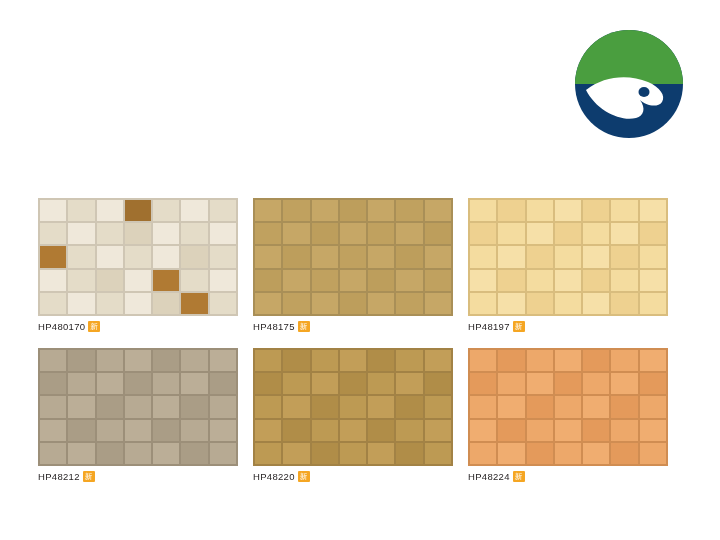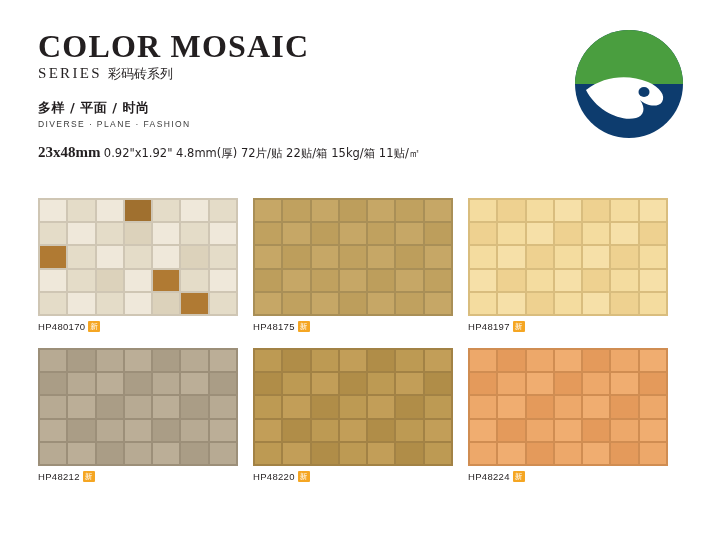--- a/index.html
+++ b/index.html
@@ -144,33 +144,20 @@
     line-height: 1;
     padding: 1.5px 2px 2px 2px;
     border-radius: 1px;
   }
 </style>
 </head>
 <body>
 
 <div class="page">
 
-  <div class="header">
-    <div class="title-main">COLOR MOSAIC</div>
-    <div class="title-sub">
-      <span>SERIES</span>
-      <span class="cn">彩码砖系列</span>
-    </div>
-    <div class="tagline-cn">多样 / 平面 / 时尚</div>
-    <div class="tagline-en">DIVERSE · PLANE · FASHION</div>
-    <div class="specline">
-      <span class="size">23x48mm</span>
-      <span class="sp">0.92"x1.92"  4.8mm(厚)  72片/贴  22贴/箱  15kg/箱  11贴/㎡</span>
-    </div>
-  </div>
 
   <div class="logo">
     <svg width="118" height="112" viewBox="0 0 118 112">
       <circle cx="59" cy="56" r="54" fill="#0d3c6e"></circle>
       <path d="M5 56 A54 54 0 0 1 113 56 Z" fill="#4a9e3f"></path>
       <path d="M16 62 C34 48, 58 46, 78 54 C90 59, 96 68, 92 74 C88 80, 76 78, 70 72 C76 80, 74 88, 66 90 C50 94, 26 82, 16 62 Z" fill="#ffffff"></path>
       <ellipse cx="74" cy="64" rx="5.5" ry="5" fill="#0d3c6e"></ellipse>
     </svg>
   </div>
 

